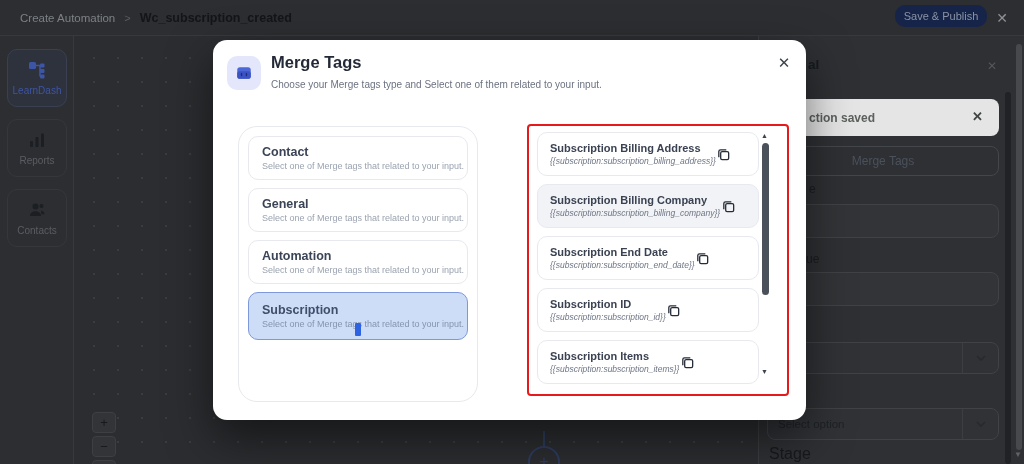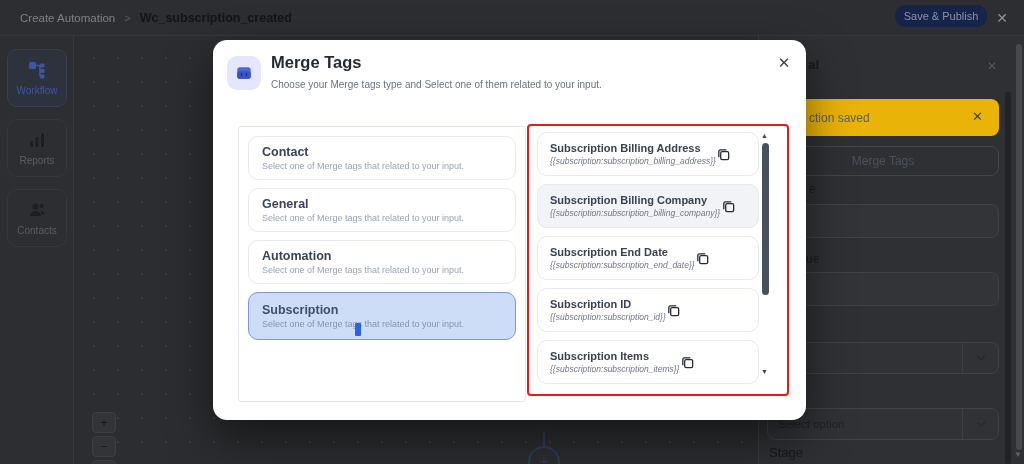--- a/index.html
+++ b/index.html
@@ -41,22 +41,22 @@
   .connector { position:absolute; left:469px; top:395px; width:2px; height:16px; background:#2e3c5f; }
   .add-node { position:absolute; left:454px; top:410px; width:32px; height:32px;
               border:2px solid #2e3c5f; border-radius:50%; color:#2e3c5f; font-size:17px;
               display:flex; align-items:center; justify-content:center; background:transparent; }
 
   .panel { position:absolute; left:758px; top:36px; width:266px; height:428px;
            background:#2e3033; border-left:1px solid #3b3d40; z-index:2; }
   .panel-title { position:absolute; left:49px; top:21px; font-size:13.5px; font-weight:bold; color:#171a1f; }
   .panel-close { position:absolute; left:225px; top:22px; width:16px; height:16px; color:#54575b;
                  font-size:12px; display:flex; align-items:center; justify-content:center; }
-  .toast { position:absolute; left:8px; top:63px; width:232px; height:37px; background:#eab308;
-           border-radius:8px; display:flex; align-items:center; }
+  .toast { position:absolute; left:8px; top:63px; width:232px; height:37px; background:#e5e5e5;
+           border-radius:8px; display:flex; align-items:center;font-weight:bold; }
   .toast-text { margin-left:42px; font-size:12px; color:#5c615d; }
   .toast-close { position:absolute; right:16px; top:10px; color:#3f4542; font-size:13px; }
   .mt-btn { position:absolute; left:8px; top:110px; width:232px; height:30px; background:transparent;
             border:1px solid #43464a; border-radius:8px; display:flex; align-items:center;
             justify-content:center; font-size:12px; color:#4b515c; }
   .p-label { position:absolute; font-size:12px; color:#1a1d21; }
   .p-input { position:absolute; left:8px; width:232px; height:34px; background:#323437;
              border:1px solid #404245; border-radius:8px; }
   .p-select { position:absolute; left:8px; width:232px; height:32px; background:#303236;
               border:1px solid #404245; border-radius:8px; display:flex; align-items:center; }
@@ -73,22 +73,22 @@
   .modal { position:absolute; left:213px; top:40px; width:593px; height:380px; background:#ffffff;
            border-radius:14px; box-shadow:0 18px 45px rgba(0,0,0,.5); z-index:10; }
   .modal-icon-tile { position:absolute; left:14px; top:16px; width:34px; height:34px;
                      background:#e4e7fb; border-radius:10px; display:flex; align-items:center;
                      justify-content:center; }
   .modal-title { position:absolute; left:58px; top:13px; font-size:16.5px; font-weight:bold; color:#232936; }
   .modal-subtitle { position:absolute; left:58px; top:39px; font-size:10px; color:#6b7280; }
   .modal-close { position:absolute; left:561px; top:13px; width:20px; height:20px; color:#3d434e;
                  font-size:15px; display:flex; align-items:center; justify-content:center; }
 
-  .cat-box { position:absolute; left:25px; top:86px; width:288px; height:276px;
-             border:1px solid #e7e9ee; border-radius:3px; padding:9px; }
+  .cat-box { position:absolute; left:25px; top:86px; width:240px; height:276px;
+             border:1px solid #e7e9ee; border-radius:19px; padding:9px; }
   .cat-card { width:100%; height:44px; border:1px solid #e7e9ee; border-radius:10px;
               padding:6px 13px; margin-bottom:8px; display:flex; flex-direction:column;
               justify-content:center; background:#fff; overflow:hidden; }
   .cat-card .t { font-size:12.5px; font-weight:bold; color:#3b4456; margin-bottom:2px; }
   .cat-card .d { font-size:9px; color:#9ba3b0; white-space:nowrap; }
   .cat-card.selected { height:48px; background:#cdddf8; border:1.5px solid #7f98da; }
   .cat-card.selected .t { color:#414e6a; }
   .cat-card.selected .d { color:#8593af; }
 
   .tag-list { position:absolute; left:324px; top:92px; width:222px; }
@@ -129,21 +129,21 @@
 
   <div class="sidebar">
     <div class="side-tile active" style="top:13px;">
       <svg width="20" height="20" viewBox="0 0 20 20">
         <rect x="2" y="2" width="7" height="7" rx="1.5" fill="#3d55a5"></rect>
         <path d="M9 5.5h4M13 5.5v11M13 10.5h1M13 16h1" stroke="#3d55a5" stroke-width="1.6" fill="none"></path>
         <rect x="13" y="3.5" width="4.5" height="4" rx="1" fill="#3d55a5"></rect>
         <rect x="13" y="9" width="4.5" height="4" rx="1" fill="#3d55a5"></rect>
         <rect x="13" y="14.5" width="4.5" height="4" rx="1" fill="#3d55a5"></rect>
       </svg>
-      <span class="side-label">Workflow</span>
+      <span class="side-label">LearnDash</span>
     </div>
     <div class="side-tile" style="top:83px;">
       <svg width="20" height="20" viewBox="0 0 20 20">
         <rect x="3" y="11" width="3" height="6" rx="1" fill="#1b1e23"></rect>
         <rect x="8.5" y="7" width="3" height="10" rx="1" fill="#1b1e23"></rect>
         <rect x="14" y="3.5" width="3" height="13.5" rx="1" fill="#1b1e23"></rect>
       </svg>
       <span class="side-label">Reports</span>
     </div>
     <div class="side-tile" style="top:153px;">
@@ -187,21 +187,21 @@
       </div>
     </div>
     <div class="p-select" style="top:372px;">
       <span class="sel-text">Select option</span>
       <div class="sel-right">
         <svg width="10" height="6" viewBox="0 0 10 6">
             <path d="M1 1l4 4 4-4" stroke="#26292d" stroke-width="1.6" fill="none"></path>
           </svg>
       </div>
     </div>
-    <span class="p-label" style="left:10px; top:409px; font-size:13px; color:#17191d;">Stage</span>
+    <span class="p-label" style="left:10px; top:409px; font-size:16px; color:#17191d;">Stage</span>
     <div class="vscroll-inner"></div>
     <div class="vscroll-outer"></div>
     <span class="panel-scroll-down">▼</span>
   </div>
 
   <div class="modal">
     <div class="modal-icon-tile">
       <svg width="18" height="18" viewBox="0 0 20 20">
         <rect x="2.5" y="3.5" width="15" height="13" rx="3" fill="#4c67d6"></rect>
         <rect x="2.5" y="8" width="15" height="8.5" rx="2.5" fill="#3a52c4"></rect>

